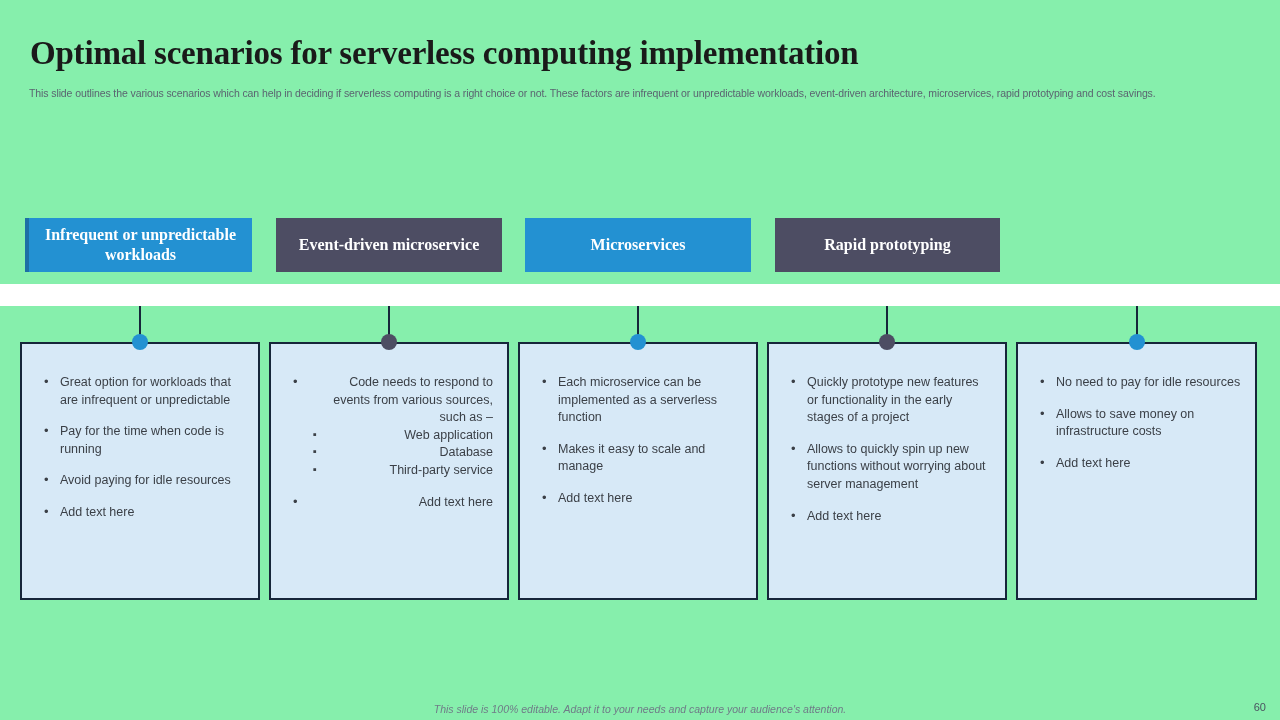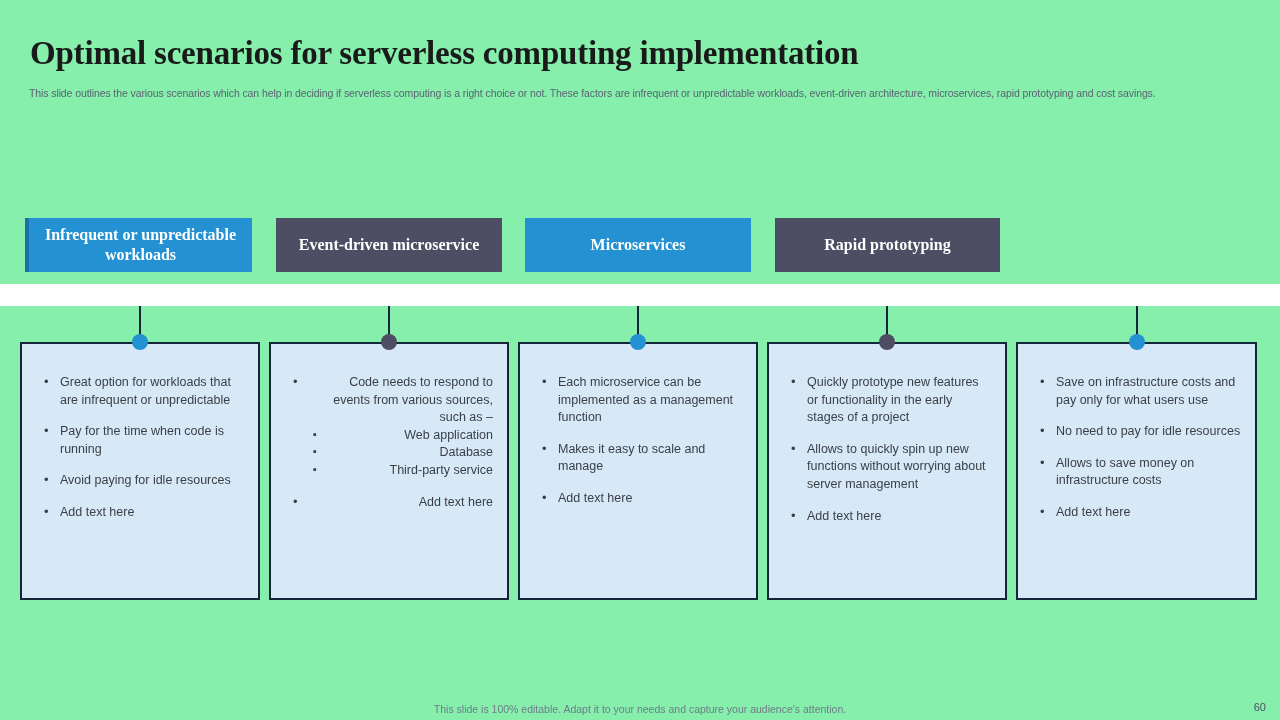--- a/index.html
+++ b/index.html
@@ -154,20 +154,21 @@
 
   
   .footer-note {
     position: absolute;
     left: 0;
     top: 703px;
     width: 1280px;
     text-align: center;
     font-size: 10.5px;
     color: #6f7b87;
+    font-style: italic;
   }
   .footer-page {
     position: absolute;
     right: 14px;
     top: 701px;
     font-size: 11px;
     color: #4a5360;
     padding-left: 24px;
   }
 </style>
@@ -229,21 +230,21 @@
             </ul>
           </li>
           <li>
             <span class="btxt">Add text here</span>
           </li>
         </ul>
       </div>
       <div class="card" style="left: 518px; width: 240px;">
         <ul class="bullets">
           <li>
-            <span class="btxt">Each microservice can be implemented as a management function</span>
+            <span class="btxt">Each microservice can be implemented as a serverless function</span>
           </li>
           <li>
             <span class="btxt">Makes it easy to scale and manage</span>
           </li>
           <li>
             <span class="btxt">Add text here</span>
           </li>
         </ul>
       </div>
       <div class="card" style="left: 767px; width: 240px;">
@@ -254,23 +255,20 @@
           <li>
             <span class="btxt">Allows to quickly spin up new functions without worrying about server management</span>
           </li>
           <li>
             <span class="btxt">Add text here</span>
           </li>
         </ul>
       </div>
       <div class="card" style="left: 1016px; width: 241px;">
         <ul class="bullets">
-          <li>
-            <span class="btxt">Save on infrastructure costs and pay only for what users use</span>
-          </li>
           <li>
             <span class="btxt">No need to pay for idle resources</span>
           </li>
           <li>
             <span class="btxt">Allows to save money on infrastructure costs</span>
           </li>
           <li>
             <span class="btxt">Add text here</span>
           </li>
         </ul>

